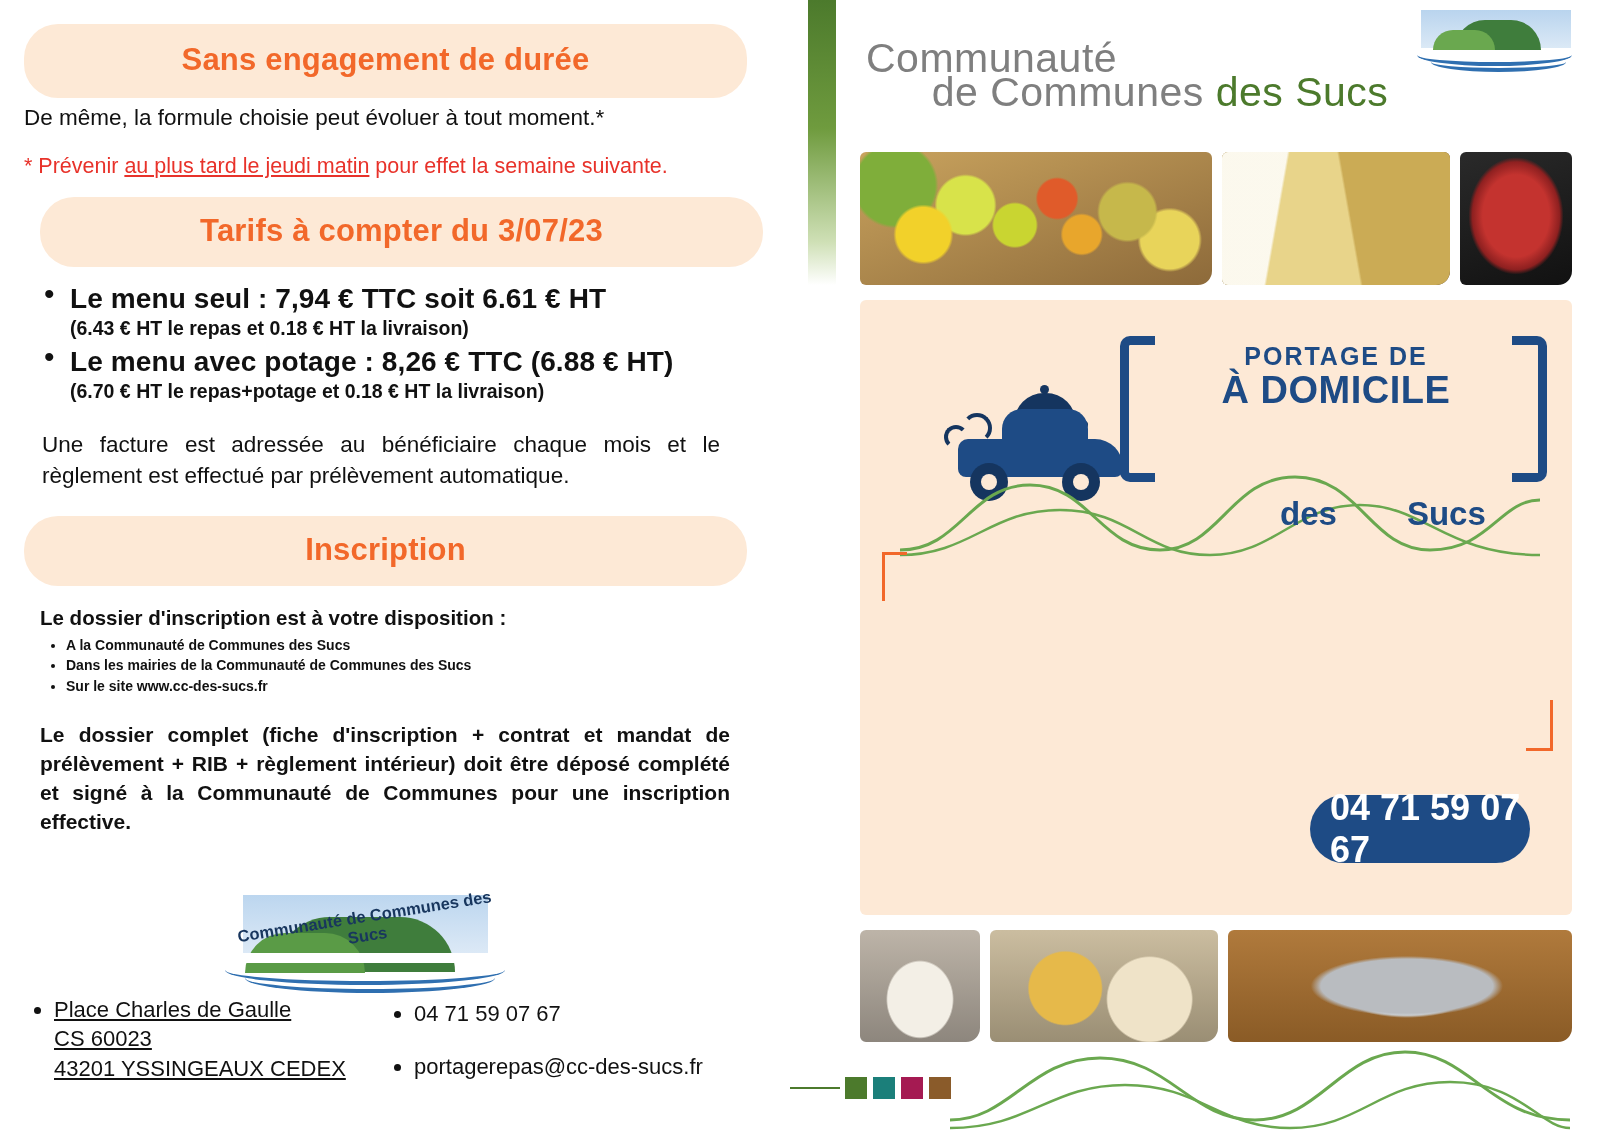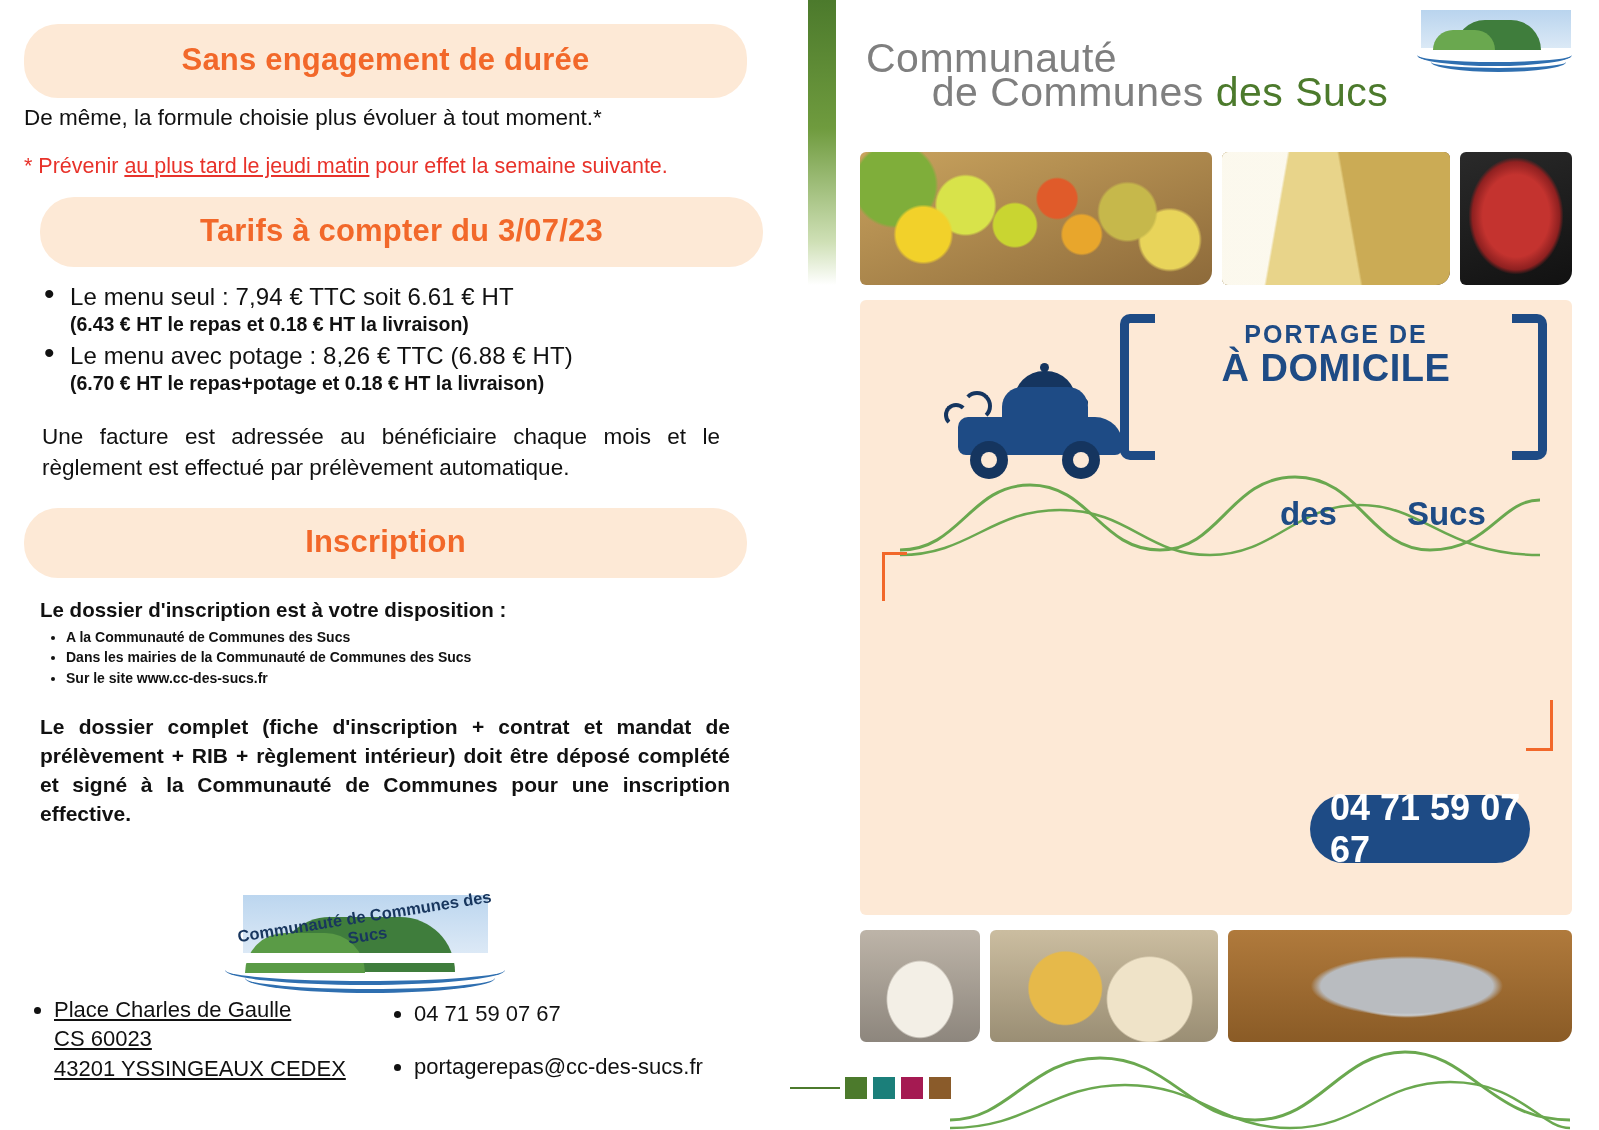--- a/index.html
+++ b/index.html
@@ -94,22 +94,22 @@
   }
   .tarif-list li::before {
     content: "•";
     position: absolute;
     left: 20px;
     top: -4px;
     font-size: 30px;
     line-height: 1;
   }
   .tarif-main {
-    font-size: 24px;
-    font-weight: normal;
+    font-size: 28px;
+    font-weight: bold;
     letter-spacing: .1px;
   }
   .tarif-sub {
     font-size: 19.5px;
     font-weight: bold;
     text-align: left;
     margin-top: 2px;
     padding-right: 30px;
   }
   .tarif-sub.sub2 { padding-right: 10px; }
@@ -339,21 +339,21 @@
     top: 300px;
     width: 712px;
     height: 615px;
     background: #fde9d6;
     border-radius: 6px;
   }
 
   
   .portage {
     position: absolute;
-    left: 120px; top: 310px;
+    left: 120px; top: 332px;
     width: 600px; height: 230px;
   }
   .car {
     position: absolute; left: 30px; top: 55px;
     width: 190px; height: 120px;
   }
   .car .body {
     position:absolute; left:8px; top:52px; width:165px; height:38px;
     background:#1e4b85; border-radius:10px 28px 8px 8px;
   }
@@ -530,21 +530,21 @@
 </head>
 <body>
 
 <div class="page">
 
   <div class="left">
 
     <div class="banner b1">Sans engagement de durée</div>
 
     <p class="para2">
-      <span>De même, la formule choisie plus évoluer à tout moment.</span><span class="star">*</span>
+      <span>De même, la formule choisie peut évoluer à tout moment.</span><span class="star">*</span>
     </p>
 
     <p class="note">
       <span>* Prévenir </span><u>au plus tard le jeudi matin</u><span> pour effet la semaine suivante.</span>
     </p>
 
     <div class="banner b2">Tarifs à compter du 3/07/23</div>
 
     <ul class="tarif-list">
       <li>

